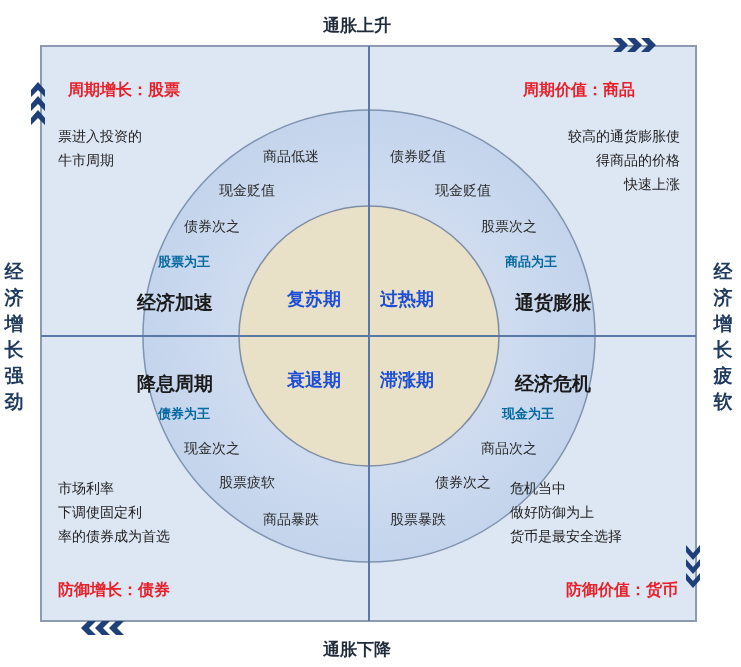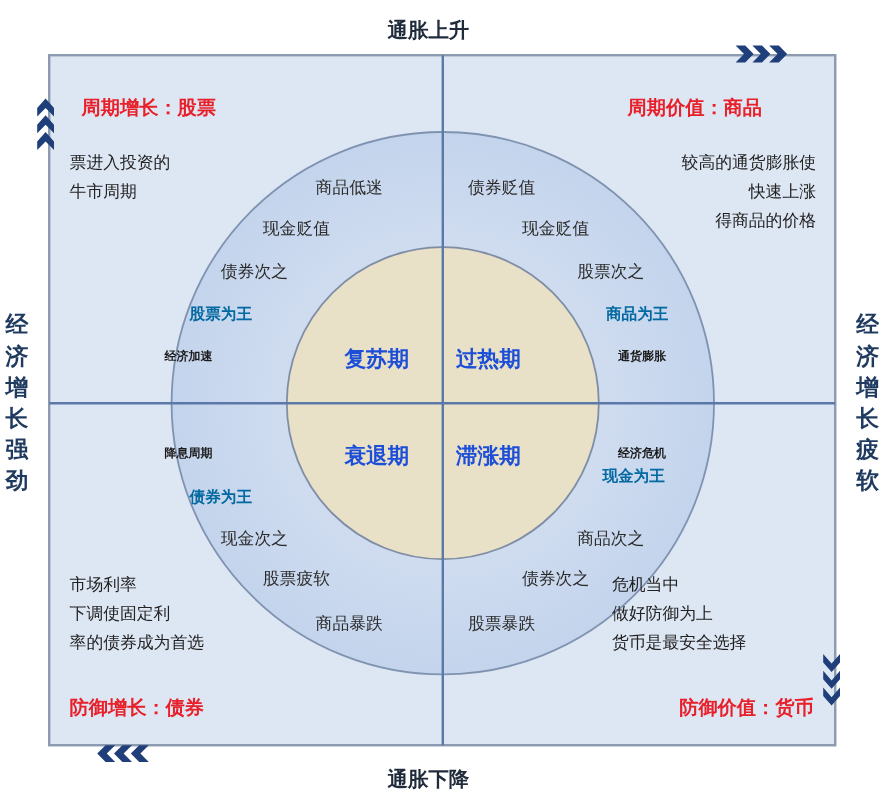--- a/index.html
+++ b/index.html
@@ -3,21 +3,21 @@
 <meta charset="utf-8">
 <style>
   html,body{margin:0;padding:0;background:#ffffff;}
   body{width:741px;height:667px;position:relative;overflow:hidden;font-family:"DejaVu Sans","Liberation Sans",sans-serif;}
   .box{position:absolute;left:40px;top:45px;width:657px;height:577px;border:2px solid #8c9bb0;background:#dde6f3;box-sizing:border-box;}
   .axis-label{position:absolute;font-size:17px;font-weight:bold;color:#1f2a3a;white-space:nowrap;}
   .vlabel{position:absolute;font-size:19px;font-weight:bold;color:#1f3a5f;width:22px;line-height:26px;text-align:center;}
   .title-red{position:absolute;font-size:16px;font-weight:bold;color:#e8202a;white-space:nowrap;}
   .desc{position:absolute;font-size:14px;color:#222;line-height:24px;white-space:nowrap;}
   .ring-text{position:absolute;font-size:14px;color:#2b2b2b;white-space:nowrap;}
-  .ring-bold{position:absolute;font-size:10px;font-weight:bold;color:#1a1a1a;white-space:nowrap;}
+  .ring-bold{position:absolute;font-size:19px;font-weight:bold;color:#1a1a1a;white-space:nowrap;}
   .ring-red{position:absolute;font-size:13px;font-weight:bold;color:#0369a1;white-space:nowrap;}
   .phase{position:absolute;font-size:18px;font-weight:bold;color:#1d4ed8;white-space:nowrap;}
   svg{position:absolute;left:0;top:0;}
 </style>
 </head>
 <body>
 
 <div class="axis-label" style="left:323px;top:14px;">通胀上升</div>
 <div class="axis-label" style="left:323px;top:638px;">通胀下降</div>
 
@@ -85,22 +85,22 @@
 <div class="ring-text" style="left:263px;top:148px;">商品低迷</div>
 <div class="ring-text" style="left:219px;top:182px;">现金贬值</div>
 <div class="ring-text" style="left:184px;top:218px;">债券次之</div>
 <div class="ring-red" style="left:158px;top:253px;">股票为王</div>
 <div class="ring-bold" style="left:137px;top:290px;">经济加速</div>
 <div class="phase" style="left:287px;top:287px;">复苏期</div>
 
 <div class="title-red" style="left:523px;top:80px;">周期价值：商品</div>
 <div class="desc" style="left:510px;top:124px;text-align:right;width:170px;">
   <div>较高的通货膨胀使</div>
+  <div>得商品的价格</div>
   <div>快速上涨</div>
-  <div>得商品的价格</div>
 </div>
 <div class="ring-text" style="left:390px;top:148px;">债券贬值</div>
 <div class="ring-text" style="left:435px;top:182px;">现金贬值</div>
 <div class="ring-text" style="left:481px;top:218px;">股票次之</div>
 <div class="ring-red" style="left:505px;top:253px;">商品为王</div>
 <div class="ring-bold" style="left:515px;top:290px;">通货膨胀</div>
 <div class="phase" style="left:380px;top:287px;">过热期</div>
 
 <div class="phase" style="left:287px;top:368px;">衰退期</div>
 <div class="ring-bold" style="left:137px;top:371px;">降息周期</div>
@@ -110,21 +110,21 @@
 <div class="ring-text" style="left:263px;top:511px;">商品暴跌</div>
 <div class="desc" style="left:58px;top:476px;">
   <div>市场利率</div>
   <div>下调使固定利</div>
   <div>率的债券成为首选</div>
 </div>
 <div class="title-red" style="left:58px;top:580px;">防御增长：债券</div>
 
 <div class="phase" style="left:380px;top:368px;">滞涨期</div>
 <div class="ring-bold" style="left:515px;top:371px;">经济危机</div>
-<div class="ring-red" style="left:502px;top:388px;">现金为王</div>
+<div class="ring-red" style="left:502px;top:405px;">现金为王</div>
 <div class="ring-text" style="left:481px;top:440px;">商品次之</div>
 <div class="ring-text" style="left:435px;top:474px;">债券次之</div>
 <div class="ring-text" style="left:390px;top:511px;">股票暴跌</div>
 <div class="desc" style="left:510px;top:476px;text-align:left;width:170px;">
   <div>危机当中</div>
   <div>做好防御为上</div>
   <div>货币是最安全选择</div>
 </div>
 <div class="title-red" style="left:523px;top:580px;margin-left:43px;">防御价值：货币</div>
 

